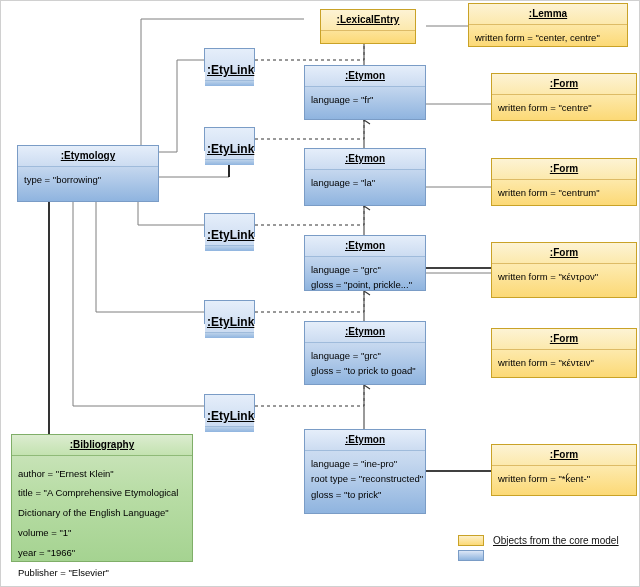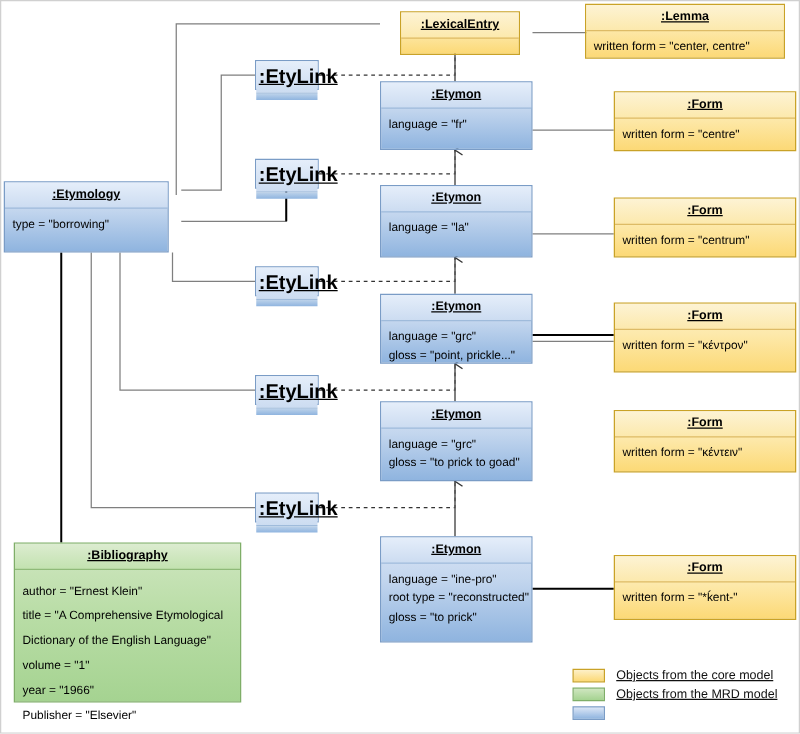--- a/index.html
+++ b/index.html
@@ -94,22 +94,22 @@
   }
   .node.mrd .compartment {
     border-top-color: #8fba78;
   }
 
   
   .node.pill {
     z-index: 6;
   }
   .node.pill .title {
-    padding: 3px 2px 2px 2px;
-    font-size: 16px;
+    padding: 14px 2px 2px 2px;
+    font-size: 12px;
   }
   .node.pill .band {
     height: 5px;
     border-top: 1px solid #9fbbdb;
     background: linear-gradient(to bottom, #bcd2ea 0%, #8fb4df 100%);
   }
 
   
   #legend {
     position: absolute;
@@ -249,21 +249,21 @@
     </div>
   </div>
 
   <div class="node core" style="left:490px; top:443px; width:146px; height:52px;">
     <div class="title"><span>:Form</span></div>
     <div class="compartment">
       <div class="attr">written form = "*ḱent-"</div>
     </div>
   </div>
 
-  <div class="node etym" style="left:2px; top:144px; width:132px; height:57px;">
+  <div class="node etym" style="left:16px; top:144px; width:142px; height:57px;">
     <div class="title"><span>:Etymology</span></div>
     <div class="compartment">
       <div class="attr">type = "borrowing"</div>
     </div>
   </div>
 
   <div class="node etym pill" style="left:203px; top:47px; width:51px; height:24px;">
     <div class="title"><span>:EtyLink</span></div>
     <div class="band"></div>
   </div>
@@ -338,21 +338,17 @@
       <div class="attr" style="padding:4px 0;">Publisher = "Elsevier"</div>
     </div>
   </div>
 
   <div id="legend" style="left:457px; top:532px;">
     <div class="legend-row">
       <div class="legend-swatch core"></div>
       <div class="legend-label">Objects from the core model</div>
     </div>
     <div class="legend-row">
-      <div class="legend-swatch mrd"></div>
-      <div class="legend-label">Objects from the MRD model</div>
-    </div>
-    <div class="legend-row">
       <div class="legend-swatch etym"></div>
     </div>
   </div>
 
 </div>
 
 </body></html>

